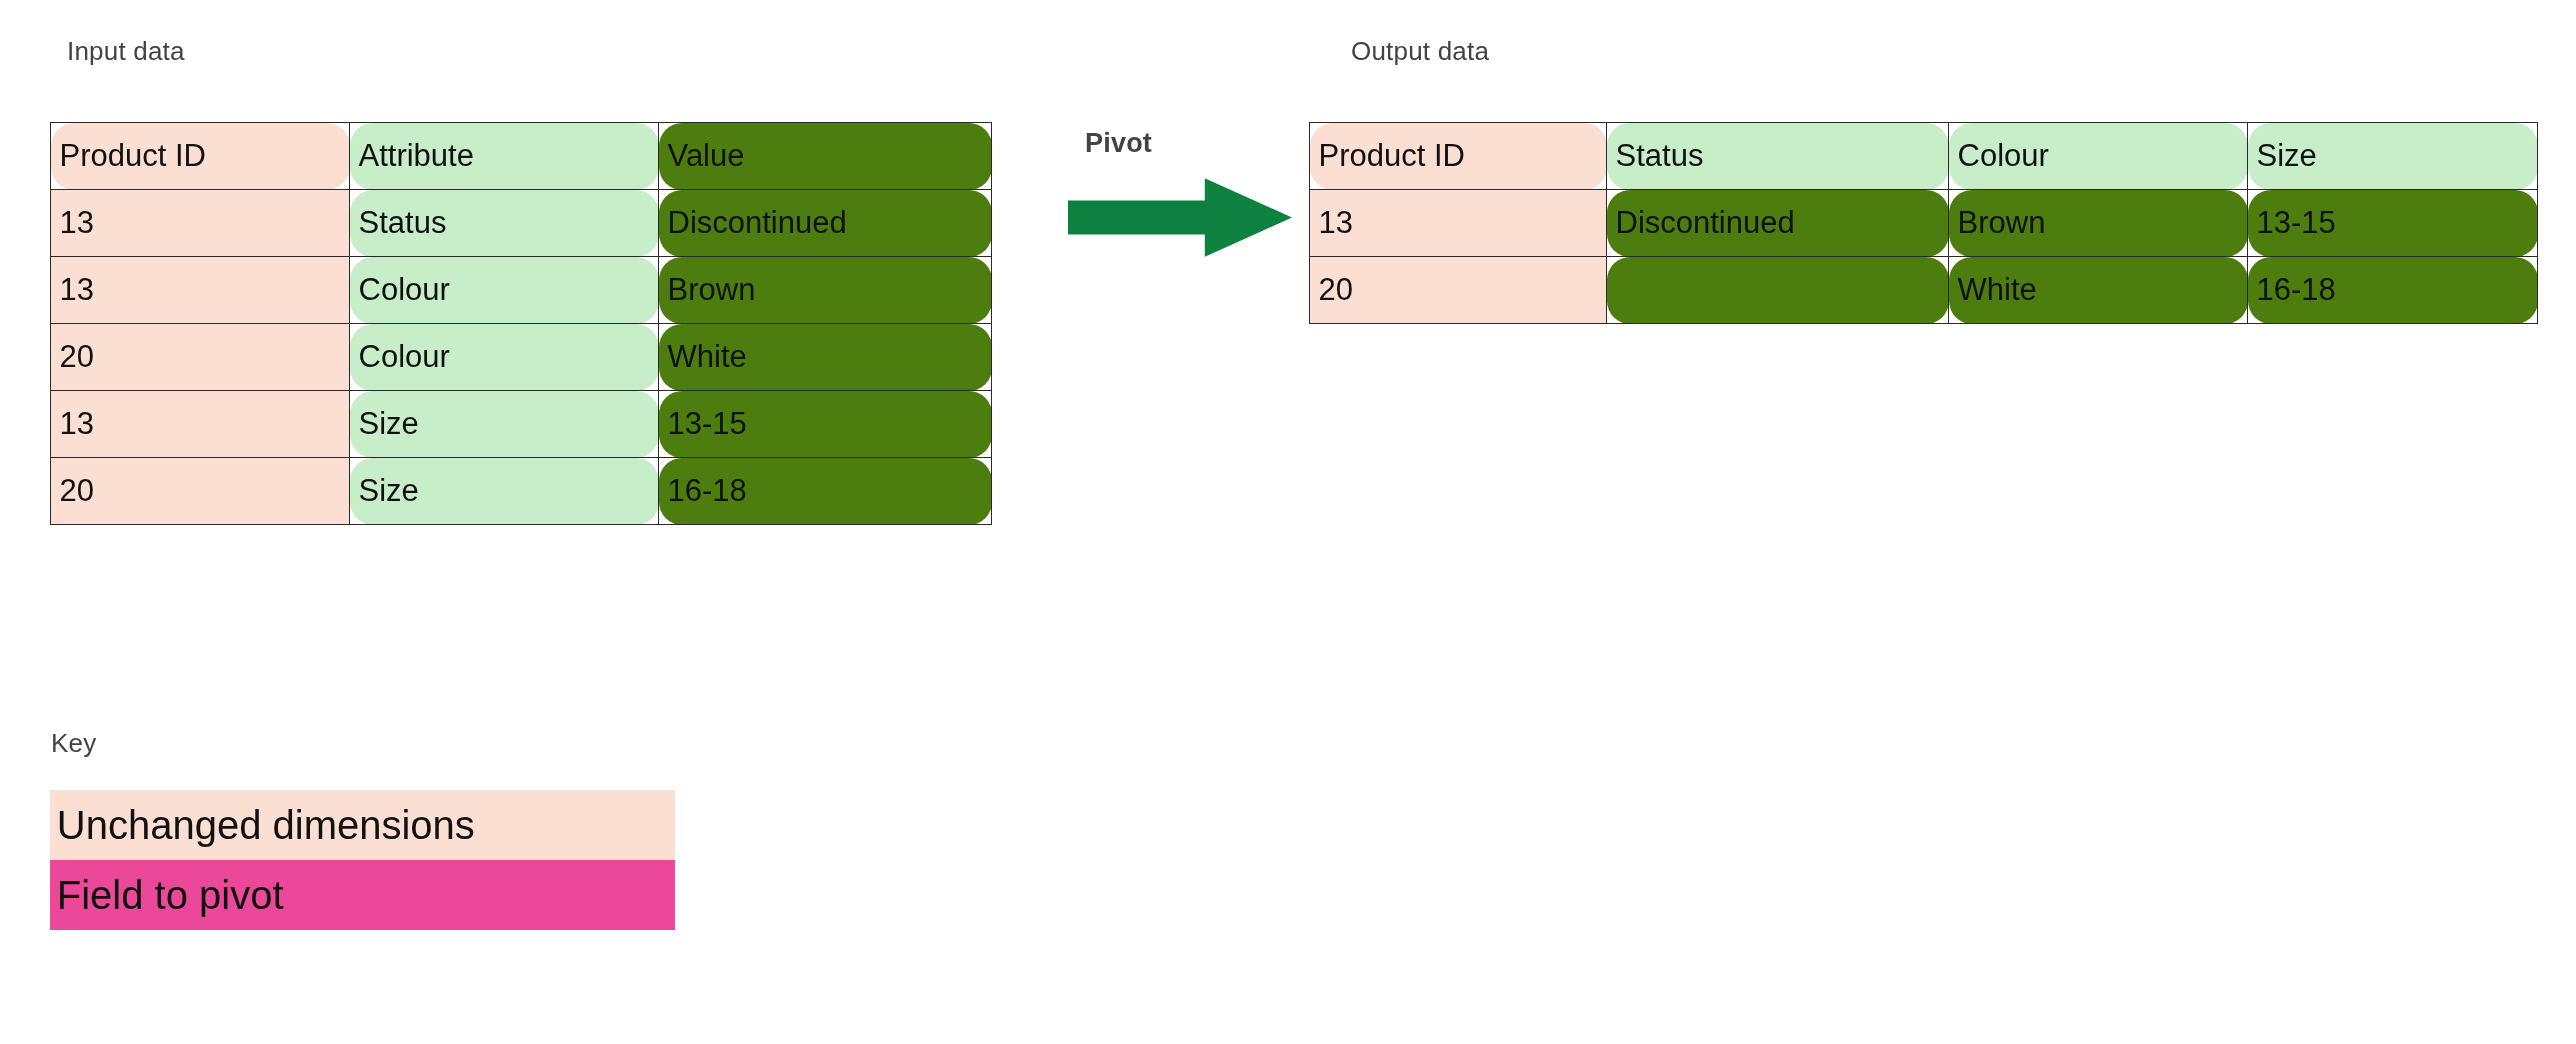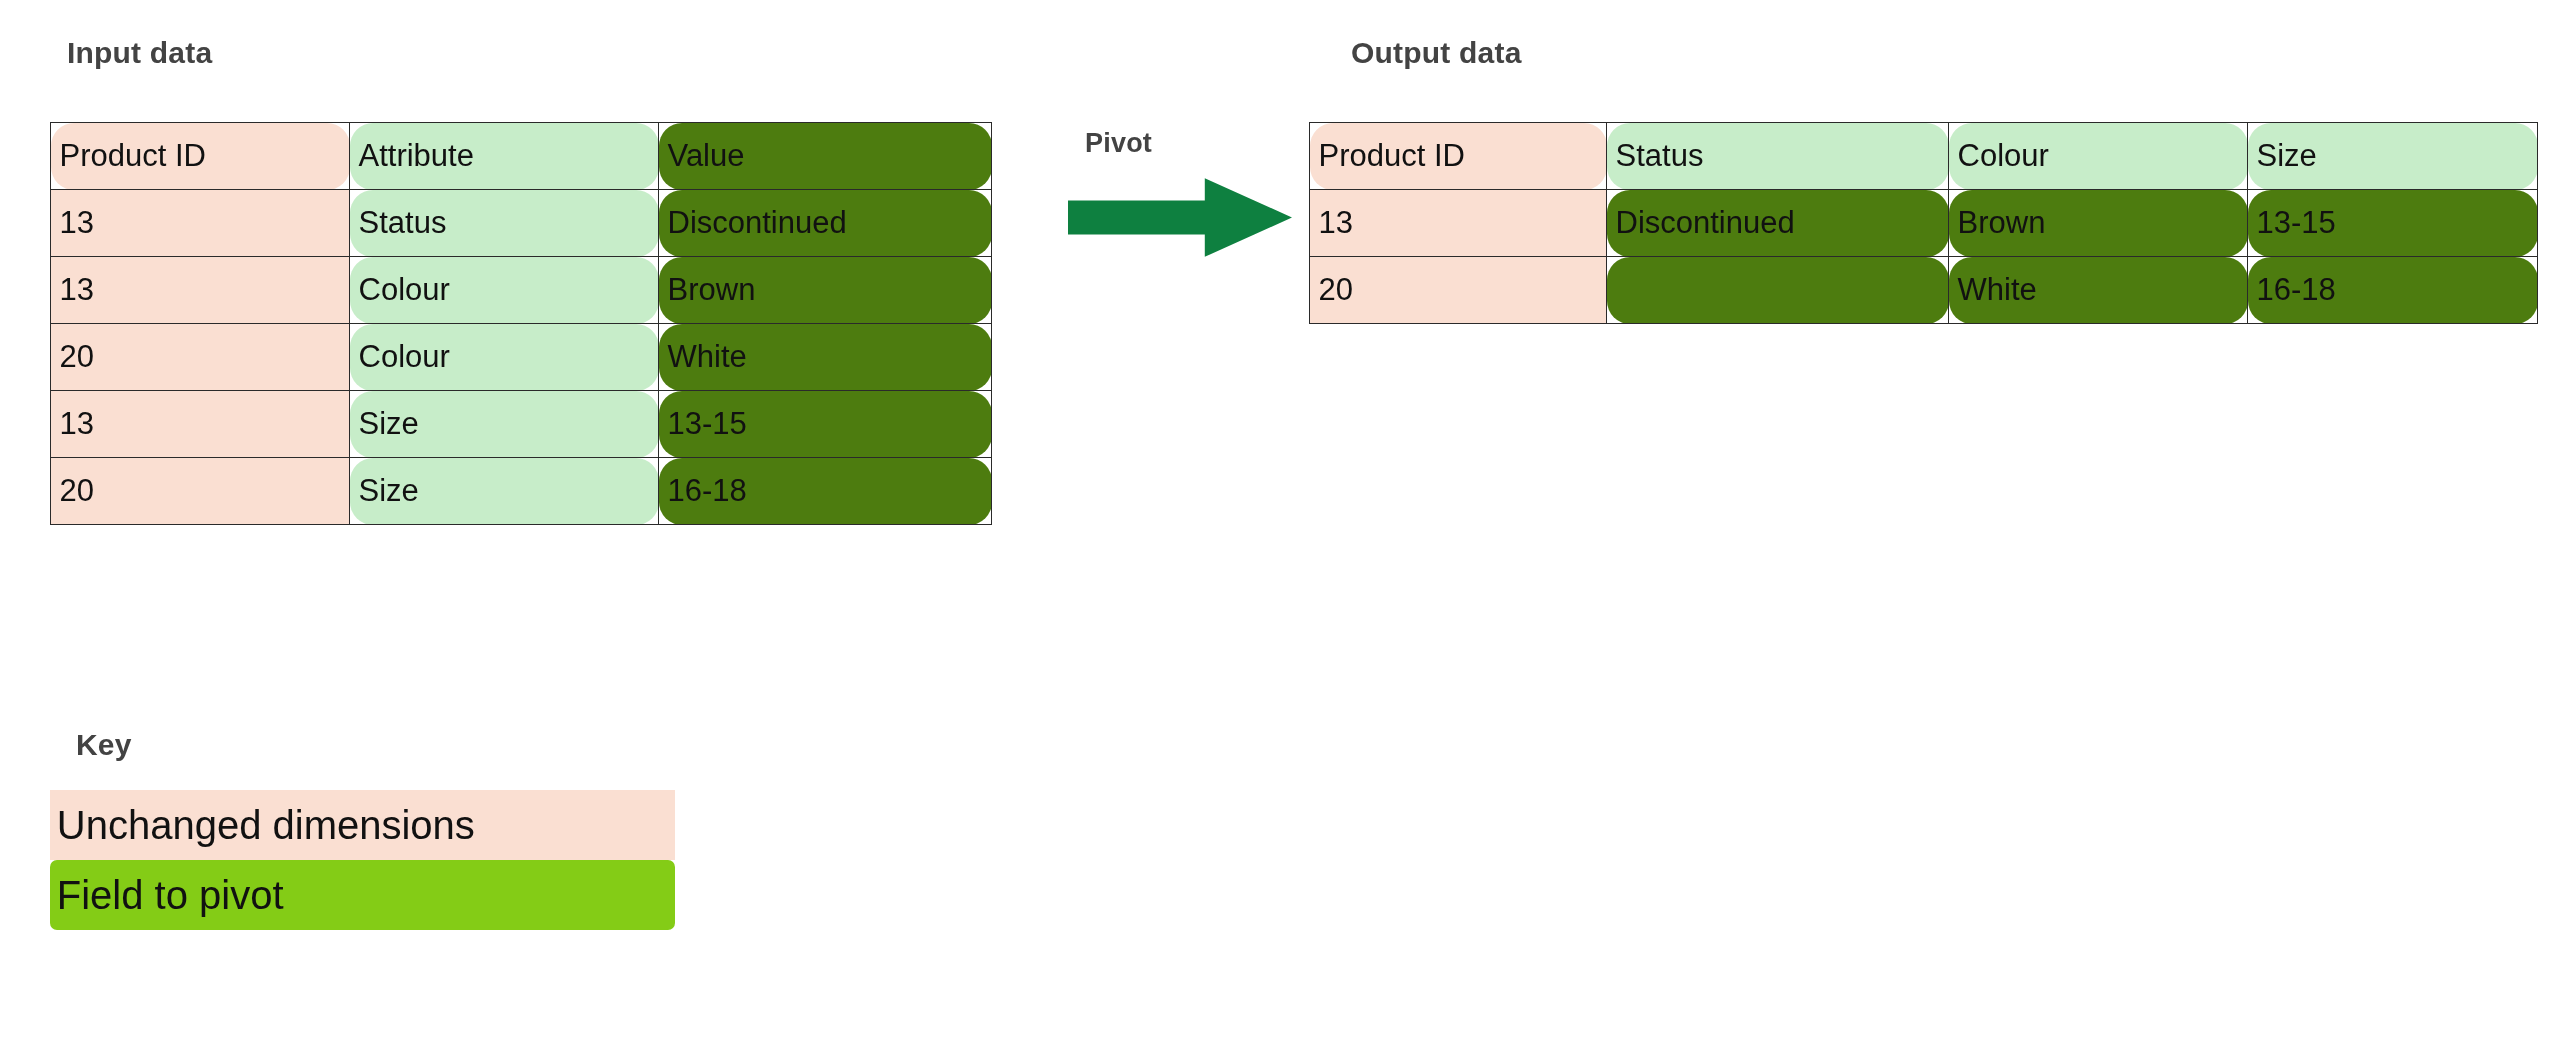--- a/index.html
+++ b/index.html
@@ -10,22 +10,22 @@
   body {
     width: 2576px;
     height: 1044px;
     position: relative;
     font-family: "Liberation Sans", sans-serif;
     overflow: hidden;
   }
 
   .section-title {
     position: absolute;
-    font-size: 30px;
-    font-weight: bold;
+    font-size: 26px;
+    font-weight: normal;
     color: #434343;
     letter-spacing: 0.2px;
     white-space: nowrap;
   }
 
   .data-table {
     position: absolute;
     border-collapse: collapse;
     table-layout: fixed;
   }
@@ -73,21 +73,21 @@
     letter-spacing: 0.2px;
     margin-left: 17px;
     white-space: nowrap;
   }
   #pivot-arrow {
     margin-top: 19px;
     display: block;
   }
 
   
-  #key-title { left: 76px; top: 728px; }
+  #key-title { left: 51px; top: 728px; }
   #key-list {
     position: absolute;
     left: 50px;
     top: 790px;
     width: 625px;
   }
   .key-row {
     height: 70px;
     line-height: 70px;
     font-size: 40px;
@@ -177,15 +177,15 @@
       <td class="c-blue align-left">White</td>
       <td class="c-blue align-left">16-18</td>
     </tr>
   </tbody>
 </table>
 
 <div class="section-title" id="key-title">Key</div>
 
 <div id="key-list">
   <div class="key-row" style="background:#FADFD2;">Unchanged dimensions</div>
-  <div class="key-row" style="background:#84cc16;border-radius:7px;">Field to pivot</div>
+  <div class="key-row" style="background:#ec4899;">Field to pivot</div>
 </div>
 
 
 </body></html>

